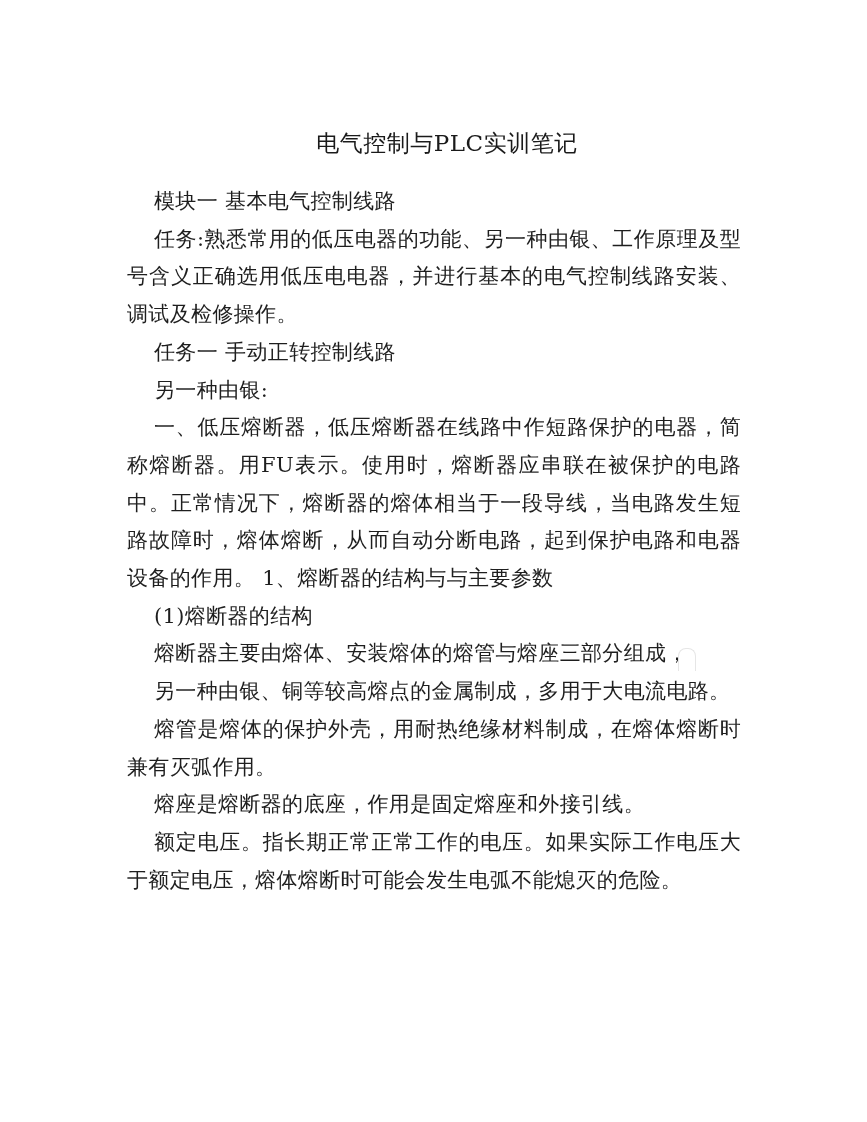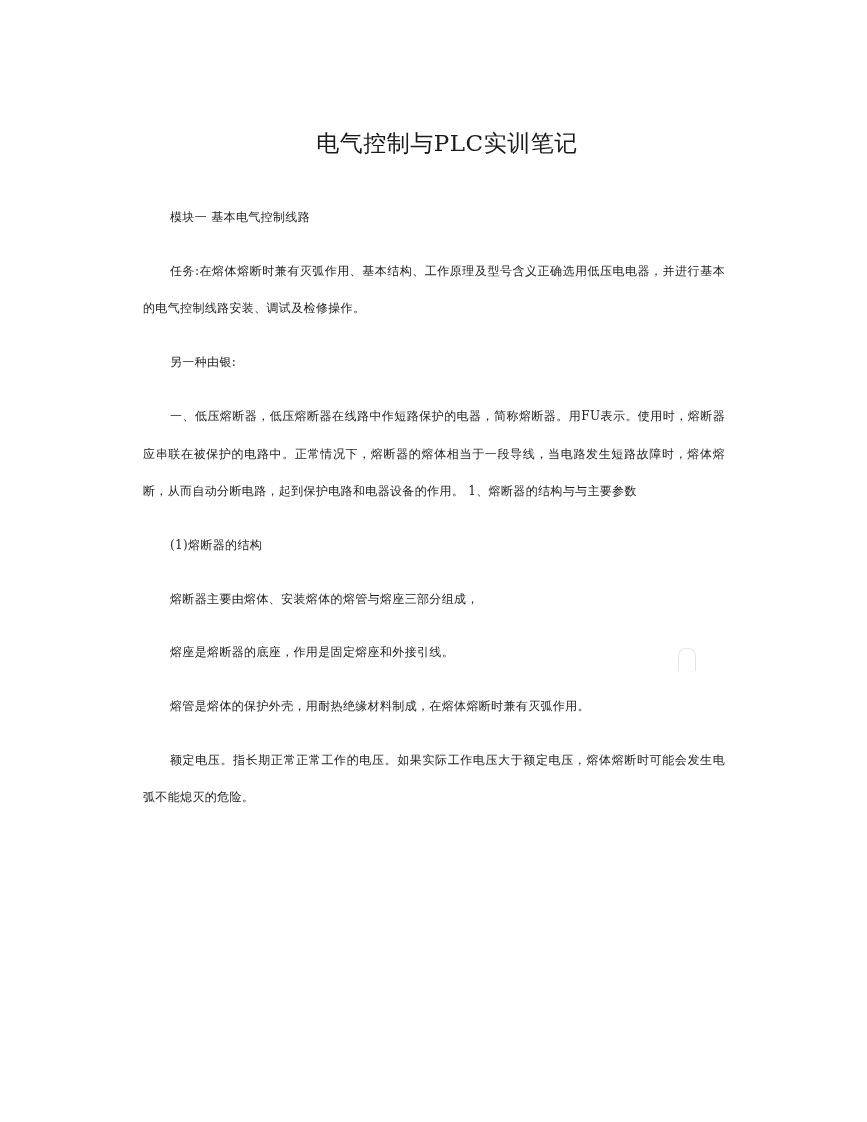--- a/index.html
+++ b/index.html
@@ -34,22 +34,22 @@
       letter-spacing: 0.5px;
       color: #1a1a1a;
     }
     .body {
       position: absolute;
       left: 127px;
       top: 183px;
       width: 614px;
     }
     .para {
-      margin: 16px;
-      font-size: 12px;
+      margin: 0;
+      font-size: 21px;
       line-height: 37.7px;
       text-indent: 27px;
       text-align: justify;
       text-align-last: left;
       letter-spacing: 0.35px;
       white-space: normal;
       word-break: break-all;
     }
     .watermark {
       position: absolute;
@@ -65,24 +65,26 @@
   </style>
 </head>
 <body>
 
 <div class="page">
 
   <div class="title">电气控制与PLC实训笔记</div>
 
   <div class="body">
     <p class="para">模块一 基本电气控制线路</p>
-    <p class="para">任务:在熔体熔断时兼有灭弧作用、基本结构、工作原理及型号含义正确选用低压电电器，并进行基本的电气控制线路安装、调试及检修操作。</p>
+    <p class="para">任务:熟悉常用的低压电器的功能、另一种由银、工作原理及型号含义正确选用低压电电器，并进行基本的电气控制线路安装、调试及检修操作。</p>
+    <p class="para">任务一 手动正转控制线路</p>
     <p class="para">另一种由银:</p>
     <p class="para">一、低压熔断器，低压熔断器在线路中作短路保护的电器，简称熔断器。用FU表示。使用时，熔断器应串联在被保护的电路中。正常情况下，熔断器的熔体相当于一段导线，当电路发生短路故障时，熔体熔断，从而自动分断电路，起到保护电路和电器设备的作用。 1、熔断器的结构与与主要参数</p>
     <p class="para">(1)熔断器的结构</p>
     <p class="para">熔断器主要由熔体、安装熔体的熔管与熔座三部分组成，</p>
+    <p class="para">另一种由银、铜等较高熔点的金属制成，多用于大电流电路。</p>
+    <p class="para">熔管是熔体的保护外壳，用耐热绝缘材料制成，在熔体熔断时兼有灭弧作用。</p>
     <p class="para">熔座是熔断器的底座，作用是固定熔座和外接引线。</p>
-    <p class="para">熔管是熔体的保护外壳，用耐热绝缘材料制成，在熔体熔断时兼有灭弧作用。</p>
     <p class="para">额定电压。指长期正常正常工作的电压。如果实际工作电压大于额定电压，熔体熔断时可能会发生电弧不能熄灭的危险。</p>
   </div>
 
   <div class="watermark"></div>
 </div>
 
 </body></html>

